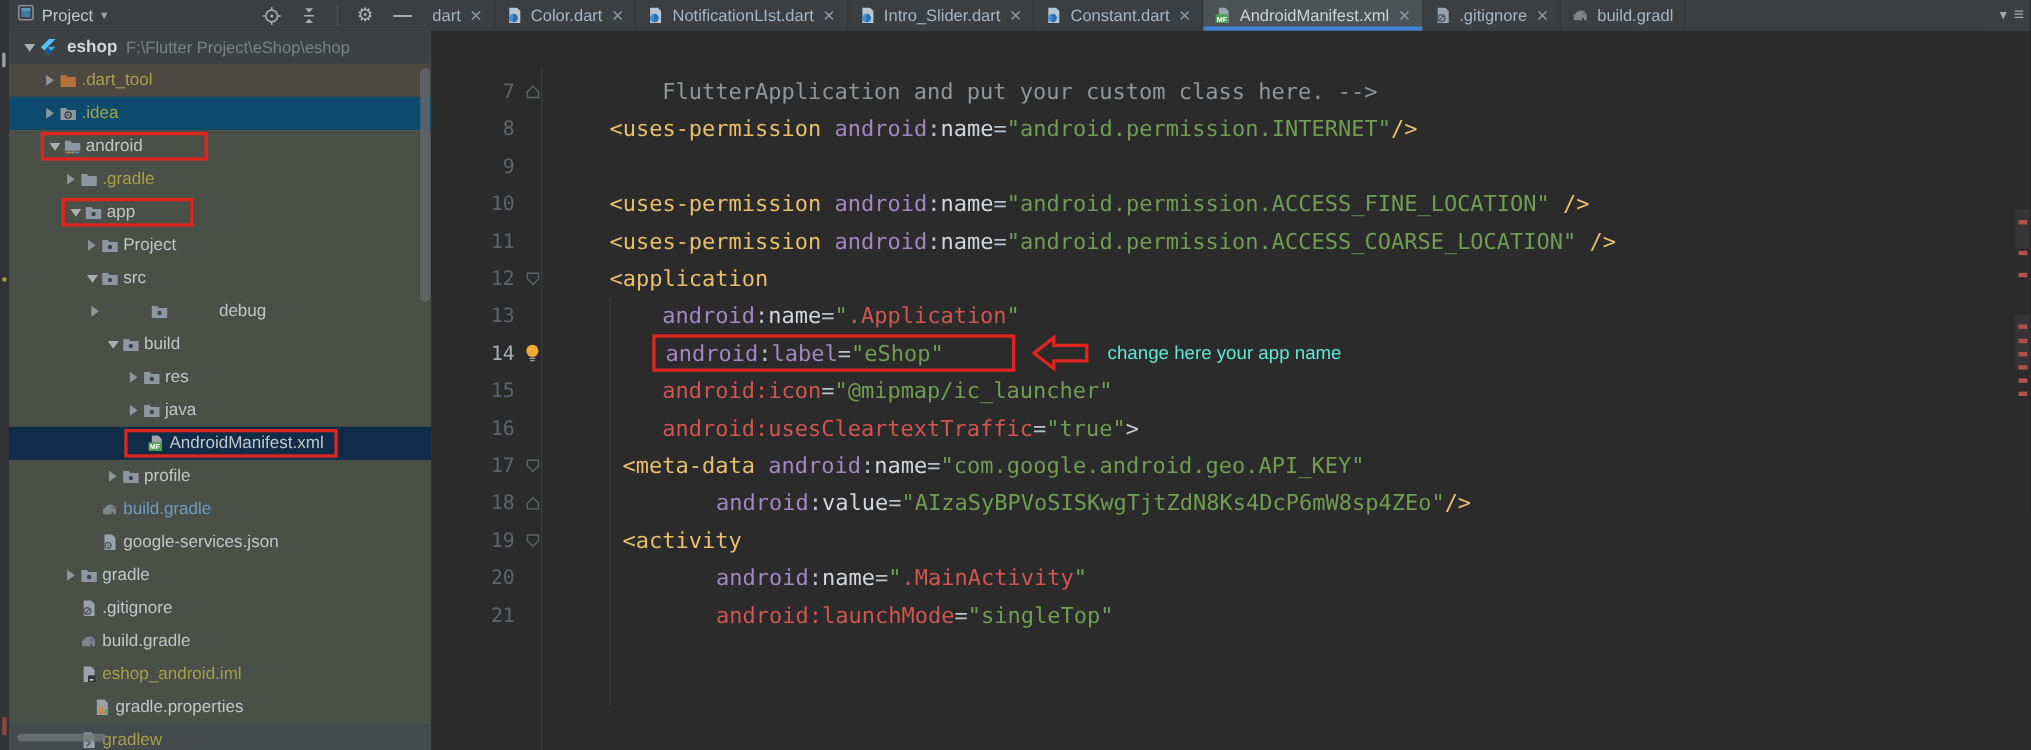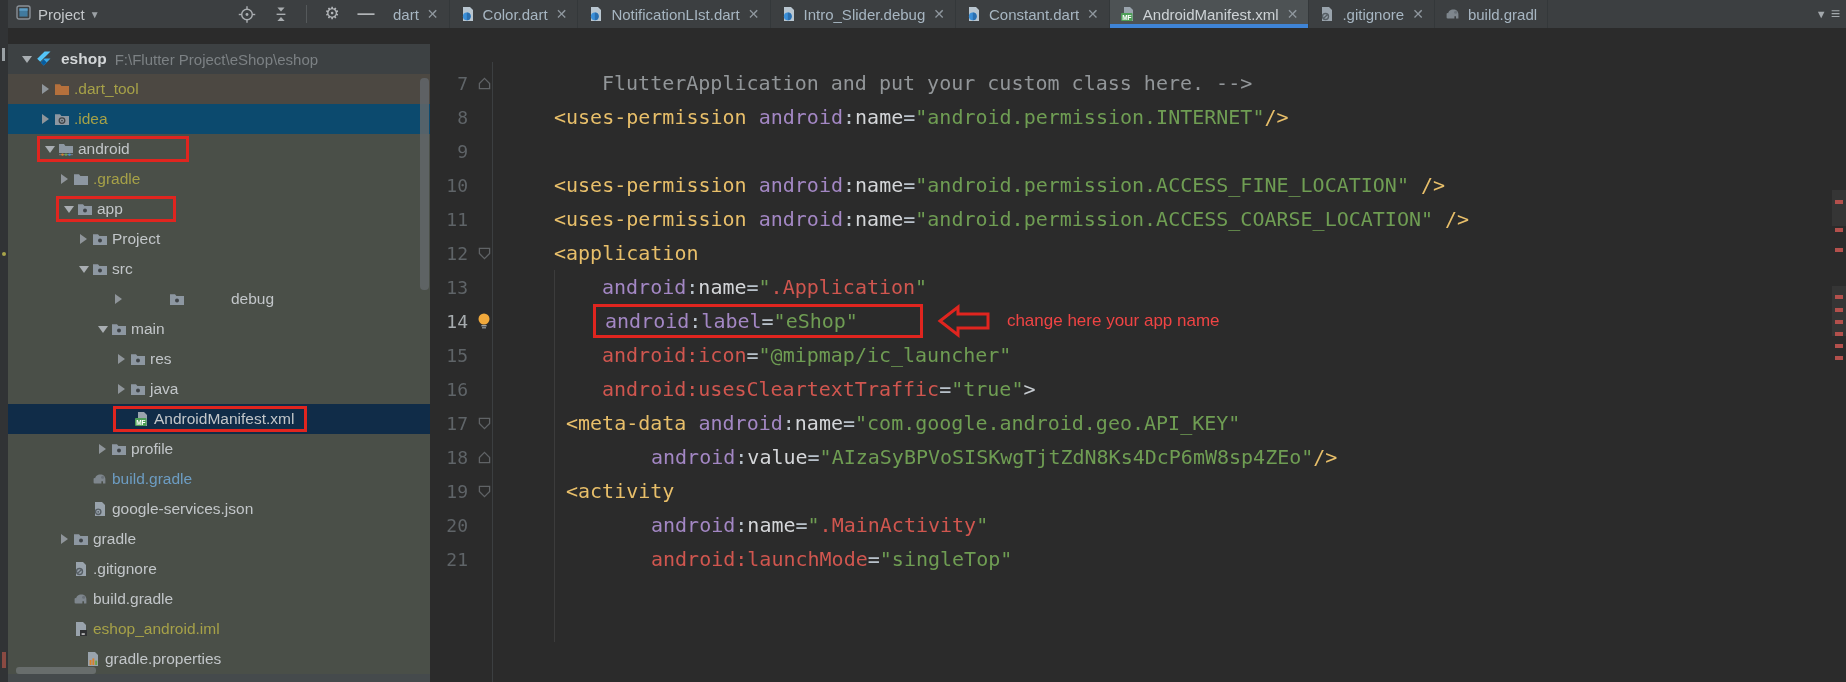--- a/index.html
+++ b/index.html
@@ -31,21 +31,21 @@
        justify-content:flex-end;gap:4px;padding-right:6px;box-sizing:border-box;color:#a3a8ac;z-index:6;}
   .tab-end .dd{font-size:11px;}
   .tab-end .hamb{font-size:16px;}
   
   .banner{position:absolute;left:430px;top:28px;right:0;height:34px;background:#3a3d3f;border-bottom:1px solid #2c2f31;
           display:flex;align-items:center;padding:0 14px 0 16px;box-sizing:border-box;z-index:4;}
   .banner-title{color:#b8c4ce;font-size:16px;margin-left:9px;}
   .banner-links{margin-left:auto;display:flex;gap:28px;}
   .blink{color:#4a90d9;font-size:16px;cursor:pointer;}
   
-  .panel{position:absolute;left:8px;top:44px;width:422px;bottom:0;background:#3d4143;overflow:hidden;z-index:3;}
+  .panel{position:absolute;left:8px;top:28px;width:384px;bottom:0;background:#3d4143;overflow:hidden;z-index:3;}
   .green-zone{position:absolute;left:0;right:0;top:90px;bottom:0;background:#4a4f48;}
   .tree-head{position:relative;height:30px;display:flex;align-items:center;padding-left:10px;}
   .root-name{color:#d3d6d8;font-weight:bold;font-size:15.5px;margin:0 8px 0 6px;}
   .root-path{color:#7c8184;font-size:15px;}
   .tree-rows{position:relative;}
   .trow{position:relative;height:30px;display:flex;align-items:center;box-sizing:border-box;}
   .arr-slot{width:17px;flex:0 0 17px;display:flex;align-items:center;justify-content:center;}
   .tri-open{width:0;height:0;border-left:5px solid transparent;border-right:5px solid transparent;border-top:7px solid #a9aeb2;}
   .tri-closed{width:0;height:0;border-top:5px solid transparent;border-bottom:5px solid transparent;border-left:7px solid #8f959a;}
   .ticon{width:20px;flex:0 0 20px;display:flex;align-items:center;}
@@ -62,21 +62,21 @@
   .indent-guide{position:absolute;left:124px;top:208px;height:372px;width:1px;background:#3c3c3c;}
   .ed-line{display:flex;height:34px;align-items:center;font-family:"DejaVu Sans Mono",monospace;}
   .lnum{width:38px;flex:0 0 38px;text-align:right;color:#5f6468;font-size:18px;padding-right:4px;}
   .lnum.cur{color:#a6abae;}
   .fold-slot{width:24px;flex:0 0 24px;display:flex;align-items:center;justify-content:center;}
   .code{white-space:pre;font-size:20px;display:flex;align-items:center;}
   .tk-tag{color:#e8bf6a}.tk-ns{color:#a387c4}.tk-attr{color:#d4d6d9}.tk-pun{color:#b9c2cb}
   .tk-eq{color:#b9c2cb}.tk-str{color:#6f9d53}.tk-red{color:#d0564f}.tk-cmt{color:#929699}.tk-plain{color:#c6cbd0}
   .redbox-code{display:inline-flex;align-items:center;border:3px solid #e0251f;padding:2px 62px 2px 9px;margin-left:-9px;}
   .note-arrow{margin-left:14px;display:flex;align-items:center;}
-  .note-text{color:#ef4444;font-size:17px;margin-left:16px;font-family:"Liberation Sans",sans-serif;white-space:nowrap;}
+  .note-text{color:#5eead4;font-size:17px;margin-left:16px;font-family:"Liberation Sans",sans-serif;white-space:nowrap;}
   
   .stripe-area{position:absolute;right:0;top:0;width:14px;bottom:0;}
   .err-mark{position:absolute;right:3px;width:8px;height:4px;background:#b3504c;}
   .vis-band{position:absolute;right:0;width:14px;background:rgba(255,255,255,0.05);}
 </style>
 </head>
 <body>
 
 <div class="app">
 
@@ -146,21 +146,21 @@
           <span class="x">✕</span>
         </div>
         <div class="tab">
           <span class="ticon" style="flex:0 0 17px;width:17px">
             <svg width="16" height="16" viewBox="0 0 16 16">
               <path d="M3,1 h7 l3,3 v11 H3 Z" fill="#b9c6d0"></path>
               <circle cx="6.8" cy="10.3" r="3.9" fill="#3b8fd8"></circle>
               <path d="M6.8,6.4 a3.9,3.9 0 0 1 0,7.8 z" fill="#2a6fb0"></path>
             </svg>
           </span>
-          <span>Intro_Slider.debug</span>
+          <span>Intro_Slider.dart</span>
           <span class="x">✕</span>
         </div>
         <div class="tab">
           <span class="ticon" style="flex:0 0 17px;width:17px">
             <svg width="16" height="16" viewBox="0 0 16 16">
               <path d="M3,1 h7 l3,3 v11 H3 Z" fill="#b9c6d0"></path>
               <circle cx="6.8" cy="10.3" r="3.9" fill="#3b8fd8"></circle>
               <path d="M6.8,6.4 a3.9,3.9 0 0 1 0,7.8 z" fill="#2a6fb0"></path>
             </svg>
           </span>
@@ -307,21 +307,21 @@
             <span class="tri-open"></span>
           </span>
           <span class="ticon">
             <svg width="16" height="16" viewBox="0 0 16 16">
               <path d="M1,3.2 h5 l1.4,1.9 H15 V14 H1 Z" fill="#8d97a1"></path>
               <circle cx="8" cy="9.6" r="2" fill="#3f4448"></circle>
             </svg>
           </span>
           <span class="tlabel">src</span>
         </div>
-        <div class="trow normal" style="padding-left: 102px; gap: 42px;">
+        <div class="trow normal" style="padding-left: 70px; gap: 42px;">
           <span class="arr-slot">
             <span class="tri-closed"></span>
           </span>
           <span class="ticon">
             <svg width="16" height="16" viewBox="0 0 16 16">
               <path d="M1,3.2 h5 l1.4,1.9 H15 V14 H1 Z" fill="#8d97a1"></path>
               <circle cx="8" cy="9.6" r="2" fill="#3f4448"></circle>
             </svg>
           </span>
           <span class="tlabel">debug</span>
@@ -329,21 +329,21 @@
         <div class="trow normal" style="padding-left: 86px;">
           <span class="arr-slot">
             <span class="tri-open"></span>
           </span>
           <span class="ticon">
             <svg width="16" height="16" viewBox="0 0 16 16">
               <path d="M1,3.2 h5 l1.4,1.9 H15 V14 H1 Z" fill="#8d97a1"></path>
               <circle cx="8" cy="9.6" r="2" fill="#3f4448"></circle>
             </svg>
           </span>
-          <span class="tlabel">main</span>
+          <span class="tlabel">build</span>
         </div>
         <div class="trow normal" style="padding-left: 105px;">
           <span class="arr-slot">
             <span class="tri-closed"></span>
           </span>
           <span class="ticon">
             <svg width="16" height="16" viewBox="0 0 16 16">
               <path d="M1,3.2 h5 l1.4,1.9 H15 V14 H1 Z" fill="#8d97a1"></path>
               <circle cx="8" cy="9.6" r="2" fill="#3f4448"></circle>
             </svg>

